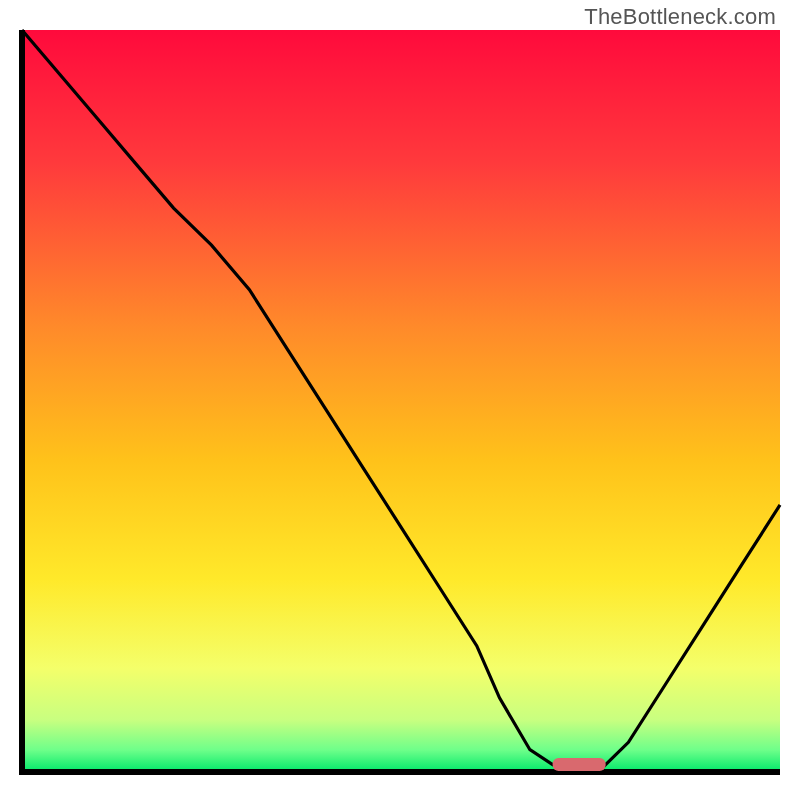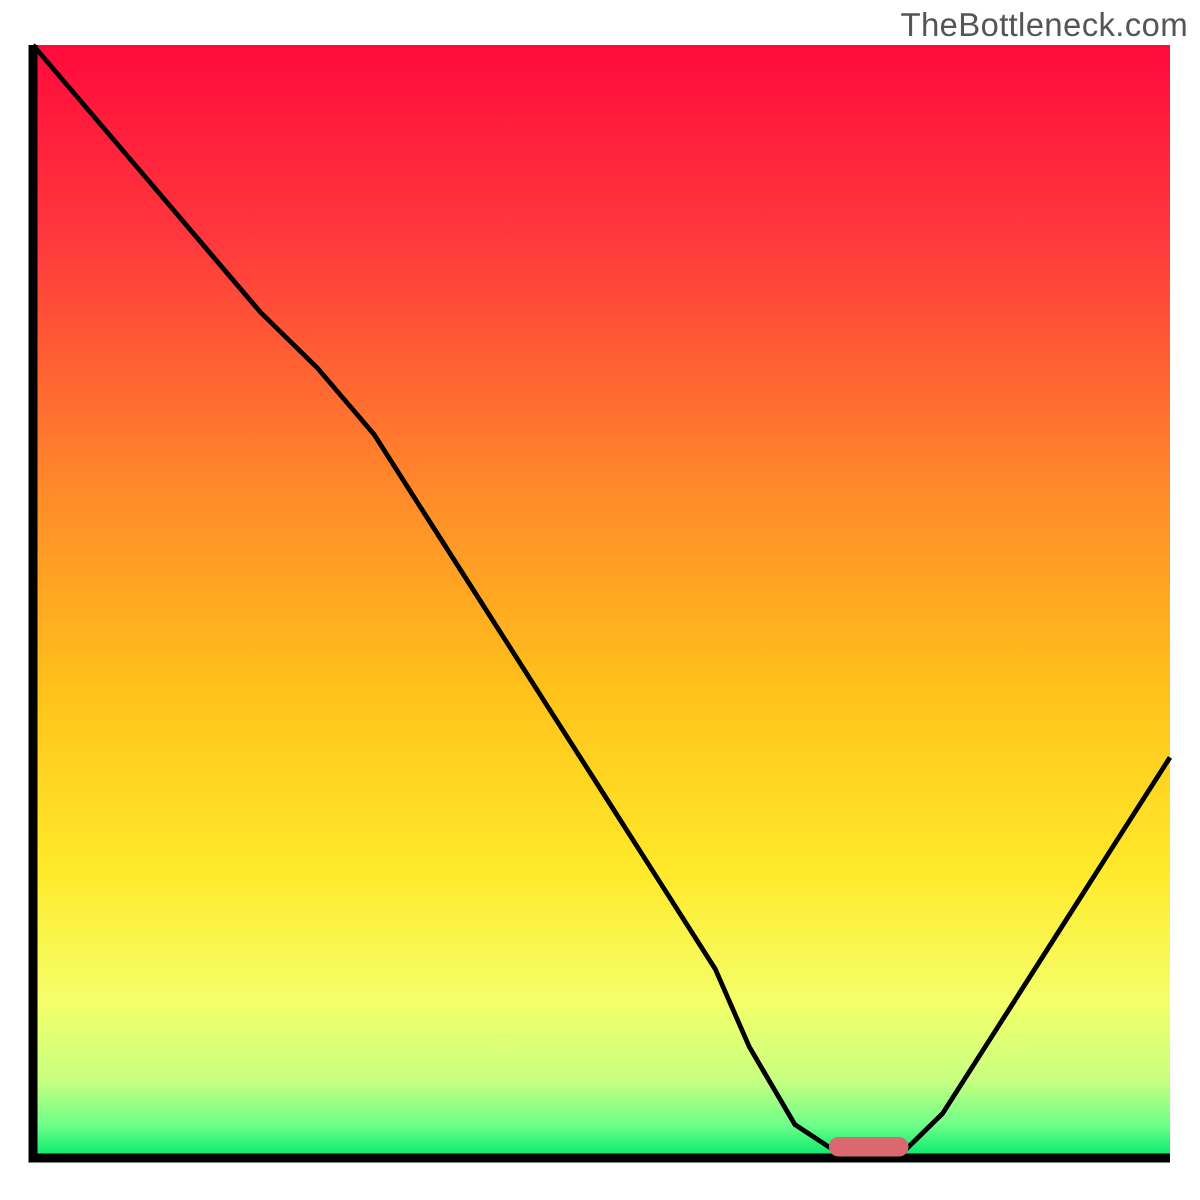--- a/index.html
+++ b/index.html
@@ -12,21 +12,21 @@
     font-family: Arial, Helvetica, sans-serif;
   }
   .frame {
     position: relative;
     width: 800px;
     height: 800px;
   }
   .watermark {
     position: absolute;
     top: 4px;
-    right: 8px;
+    right: 24px;
     color: #555;
     font-size: 22px;
     font-weight: 500;
     letter-spacing: 0.2px;
     z-index: 5;
   }
   svg.plot {
     position: absolute;
     left: 0;
     top: 0;

